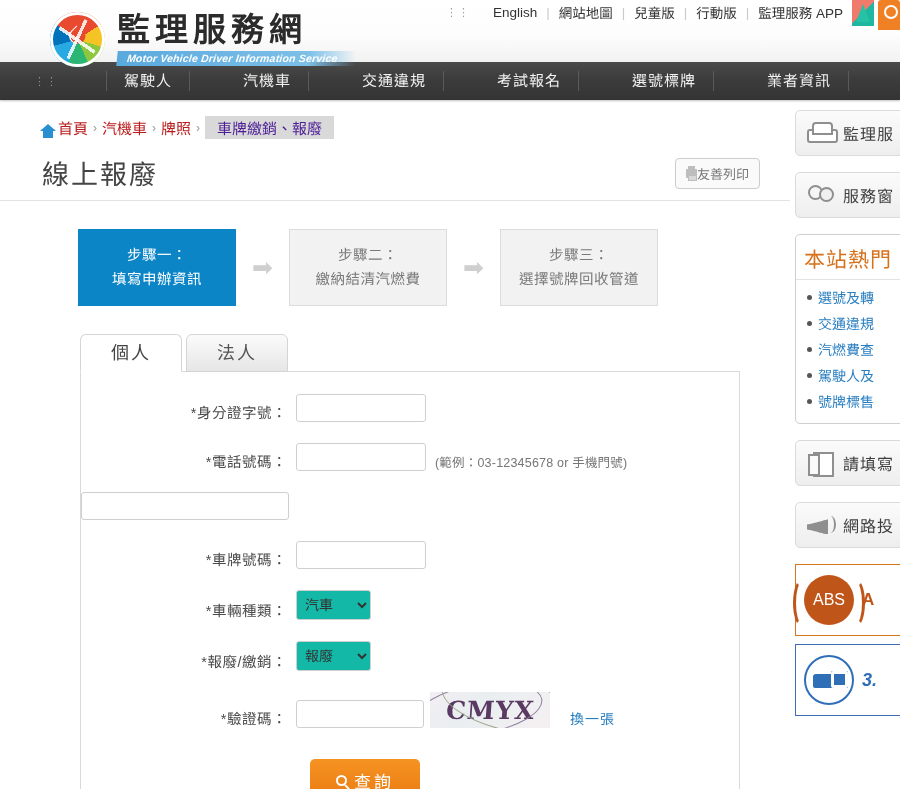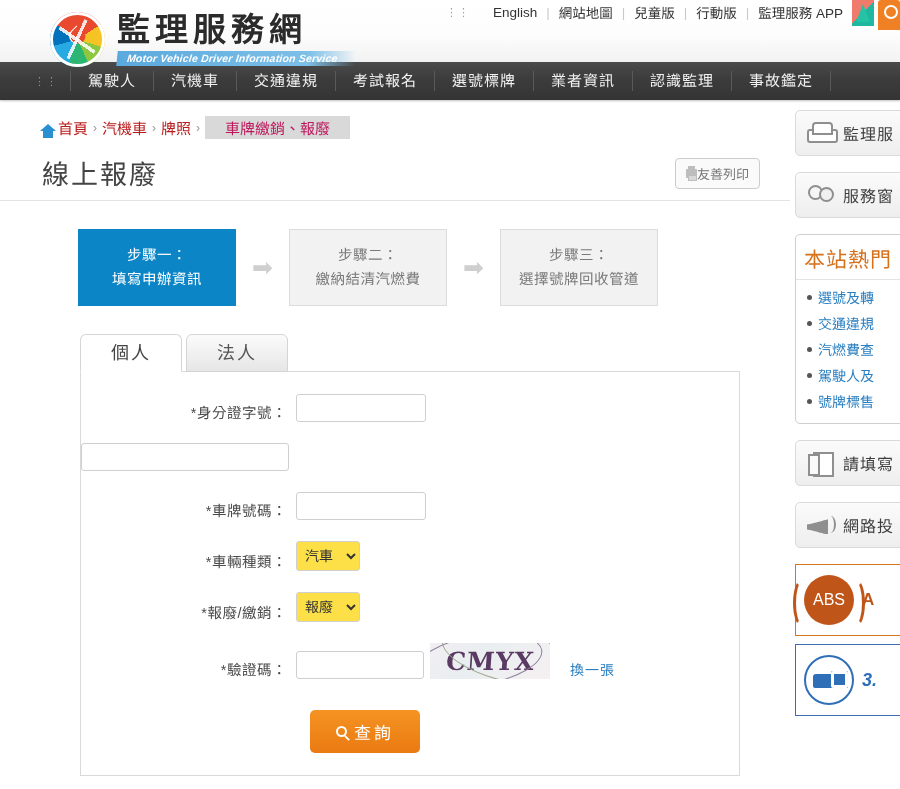--- a/index.html
+++ b/index.html
@@ -108,20 +108,21 @@
     box-shadow: 0 1px 2px rgba(0,0,0,.25);
   }
   .mainnav .grip { color:#8e8e8e; font-size: 11px; letter-spacing:1px; margin-right: 12px;}
   .mainnav a {
     color: #f1f1f1; text-decoration: none;
     font-size: 15px; padding: 0 17px;
     letter-spacing: 1px;
     border-right: 1px solid #5a5a5a;
     line-height: 20px;
     white-space: nowrap;
+    margin-left: 36px;
   }
   .mainnav a:first-of-type { border-left: 1px solid #5a5a5a; }
 
   
   .page { display: flex; }
   .content { width: 790px; padding: 0 0 0 0; }
   .aside { width: 110px; padding-top: 10px; }
 
   
   .crumb {
@@ -135,21 +136,21 @@
     border-left: 8px solid transparent;
     border-right: 8px solid transparent;
     border-bottom: 7px solid #2a8fd0;
   }
   .home-ico::after{
     content:""; position:absolute; left:-5px; top:7px;
     width:10px;height:7px;background:#2a8fd0;
   }
   .crumb a { color: #b91c1c; text-decoration: none; text-align: center; }
   .crumb .arrow { color: #9a9a9a; margin: 0 5px; font-size: 12px;}
-  .crumb .cur { background: #d9d9d9; color: #be185d; padding: 1px 20px; }
+  .crumb .cur { background: #d9d9d9; color: #4c1d95; padding: 1px 12px; }
 
   
   .titlerow {
     display: flex; align-items: center; justify-content: space-between;
     padding: 6px 30px 0 42px;
     border-bottom: 1px solid #e3e3e3;
     margin: 8px 0 0 0;
   }
   .ptitle { font-size: 27px; color: #444; font-weight: normal; letter-spacing: 2px; padding-bottom: 8px;}
   .printbtn {
@@ -209,22 +210,22 @@
   .finput {
     height: 28px; border: 1px solid #cfcfcf; border-radius: 3px;
     background:#fff; outline:none; font-size: 14px; padding: 0 6px;
     font-family: "Liberation Sans", sans-serif;
   }
   .w130 { width: 130px; }
   .w128 { width: 128px; }
   .w208 { width: 208px; }
   .hint { font-size: 12.5px; color:#767676; margin-left: 9px; letter-spacing:.2px;}
   .fselect {
-    height: 30px; width: 64px; border:1px solid #cfcfcf; border-radius:3px;
-    background:#fde047; font-size:14px; padding-left:4px; color:#333;
+    height: 30px; width: 75px; border:1px solid #cfcfcf; border-radius:3px;
+    background:#14b8a6; font-size:14px; padding-left:4px; color:#333;
     font-family: "Liberation Sans", sans-serif;
   }
   .captcha-img {
     width: 120px; height: 36px; margin-left: 6px;
     background: linear-gradient(135deg,#f2eef3,#e9eef0 40%,#f5f0f2);
     position: relative; overflow:hidden;
     display:flex; align-items:center; justify-content:center;
   }
   .captcha-txt {
     font-family: "DejaVu Serif", serif;
@@ -450,20 +451,25 @@
       <div class="tab idle">法人</div>
     </div>
 
     <div class="panel">
 
       <div class="frow">
         <div class="flabel">*身分證字號：</div>
         <input class="finput w130" type="text" value="" style="">
       </div>
 
+      <div class="frow">
+        <div class="flabel">*電話號碼：</div>
+        <input class="finput w130" type="text" value="" style="">
+        <span class="hint">(範例：03-12345678 or 手機門號)</span>
+      </div>
 
       <div class="frow">
         <input class="finput w208" type="text" value="" style="">
       </div>
 
       <div class="frow">
         <div class="flabel">*車牌號碼：</div>
         <input class="finput w130" type="text" value="" style="">
       </div>
 

